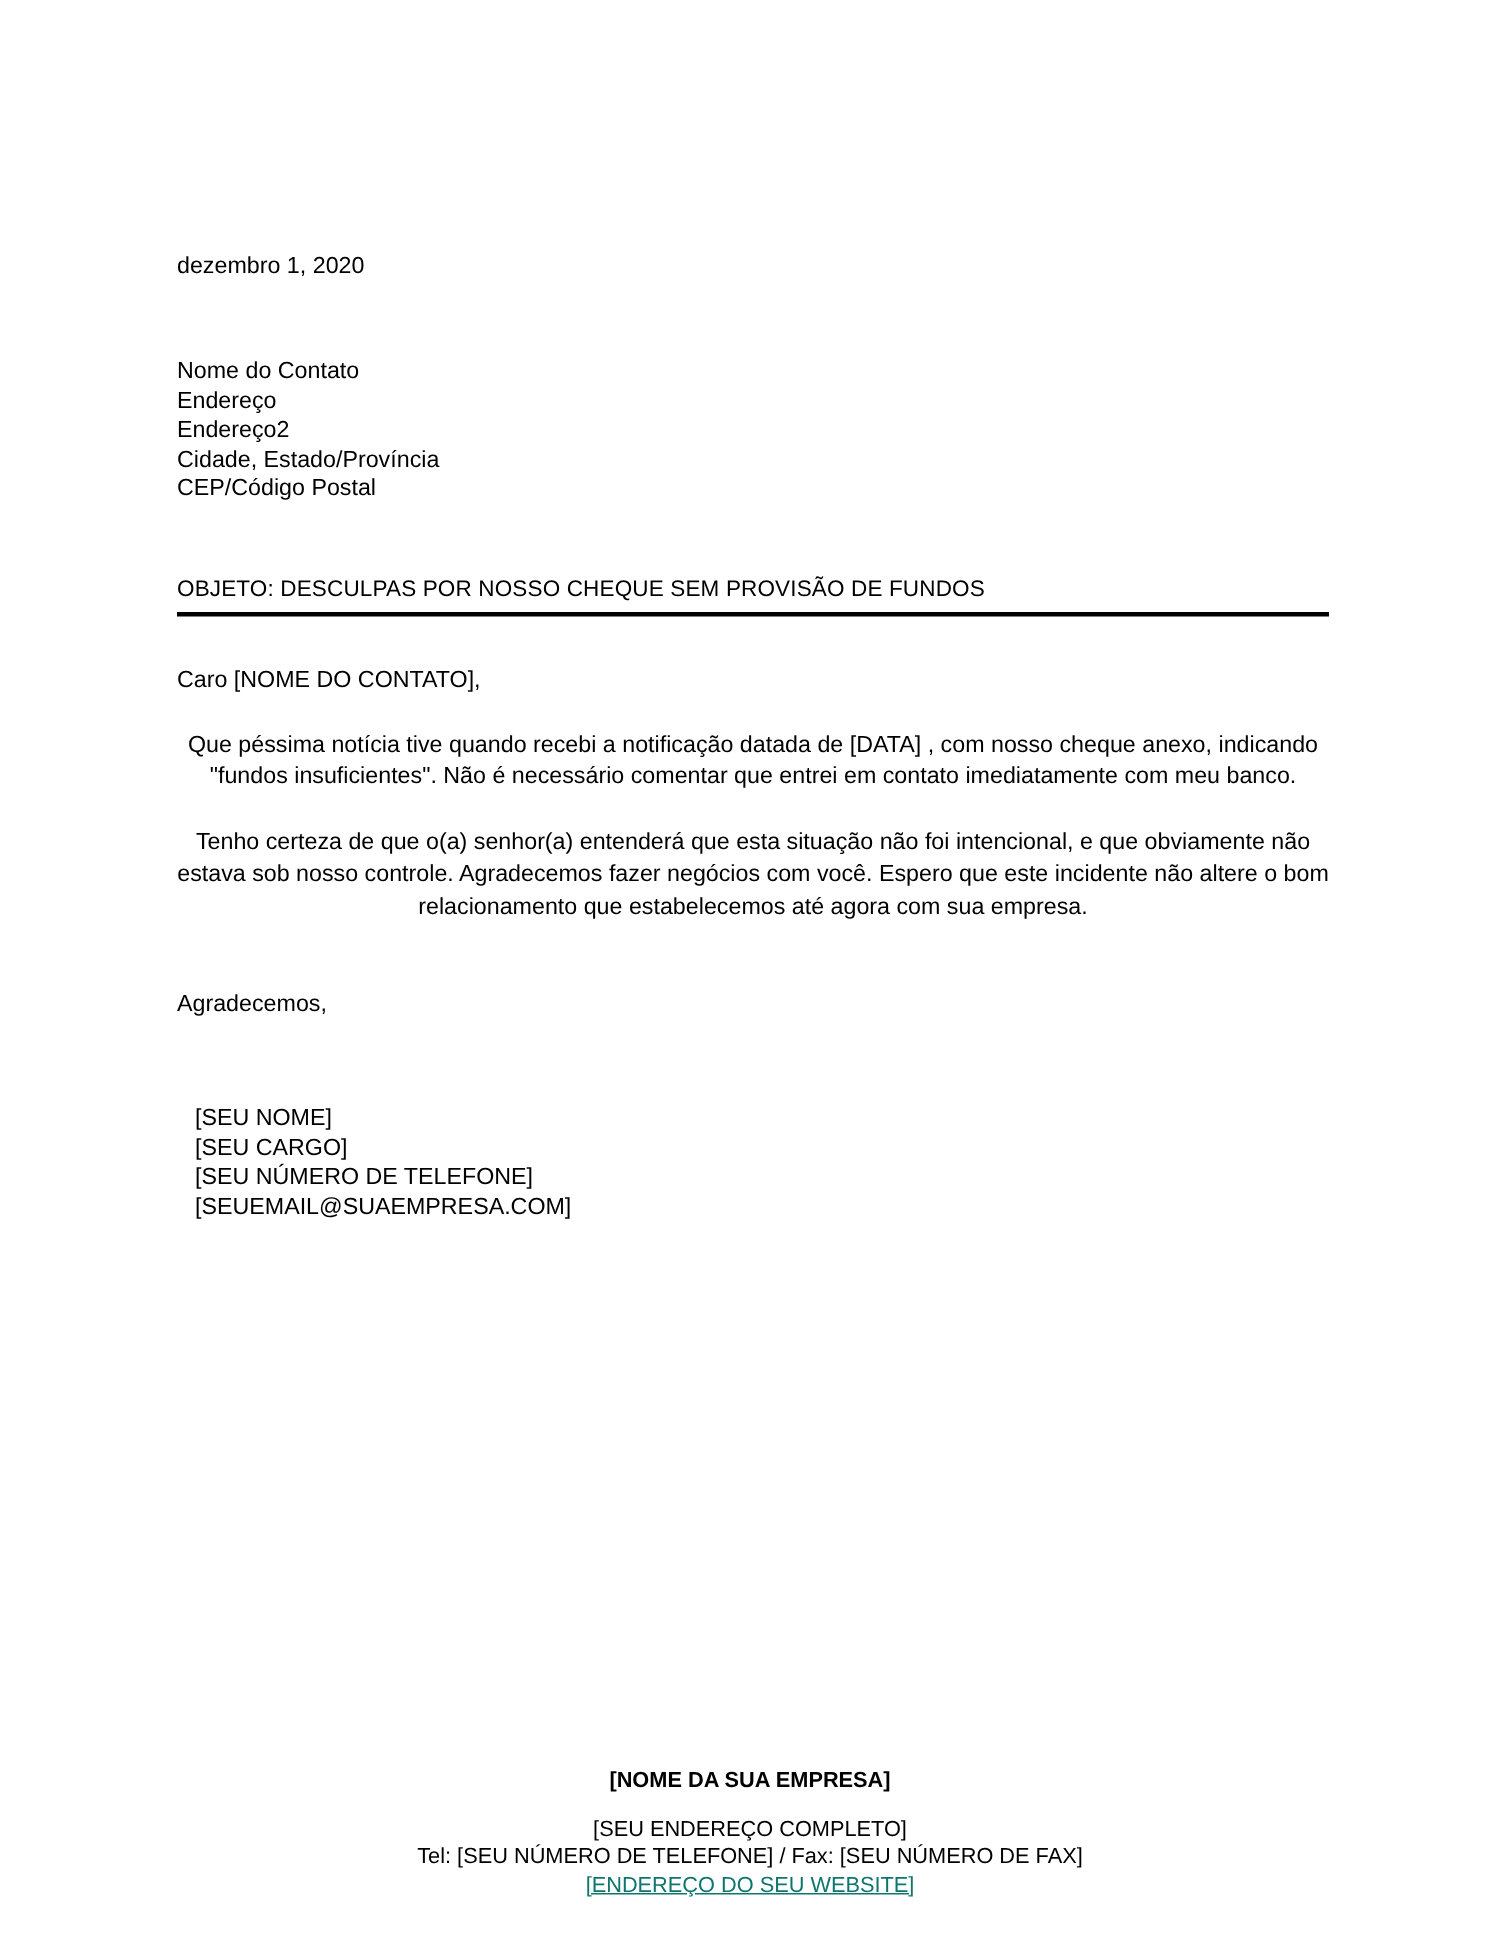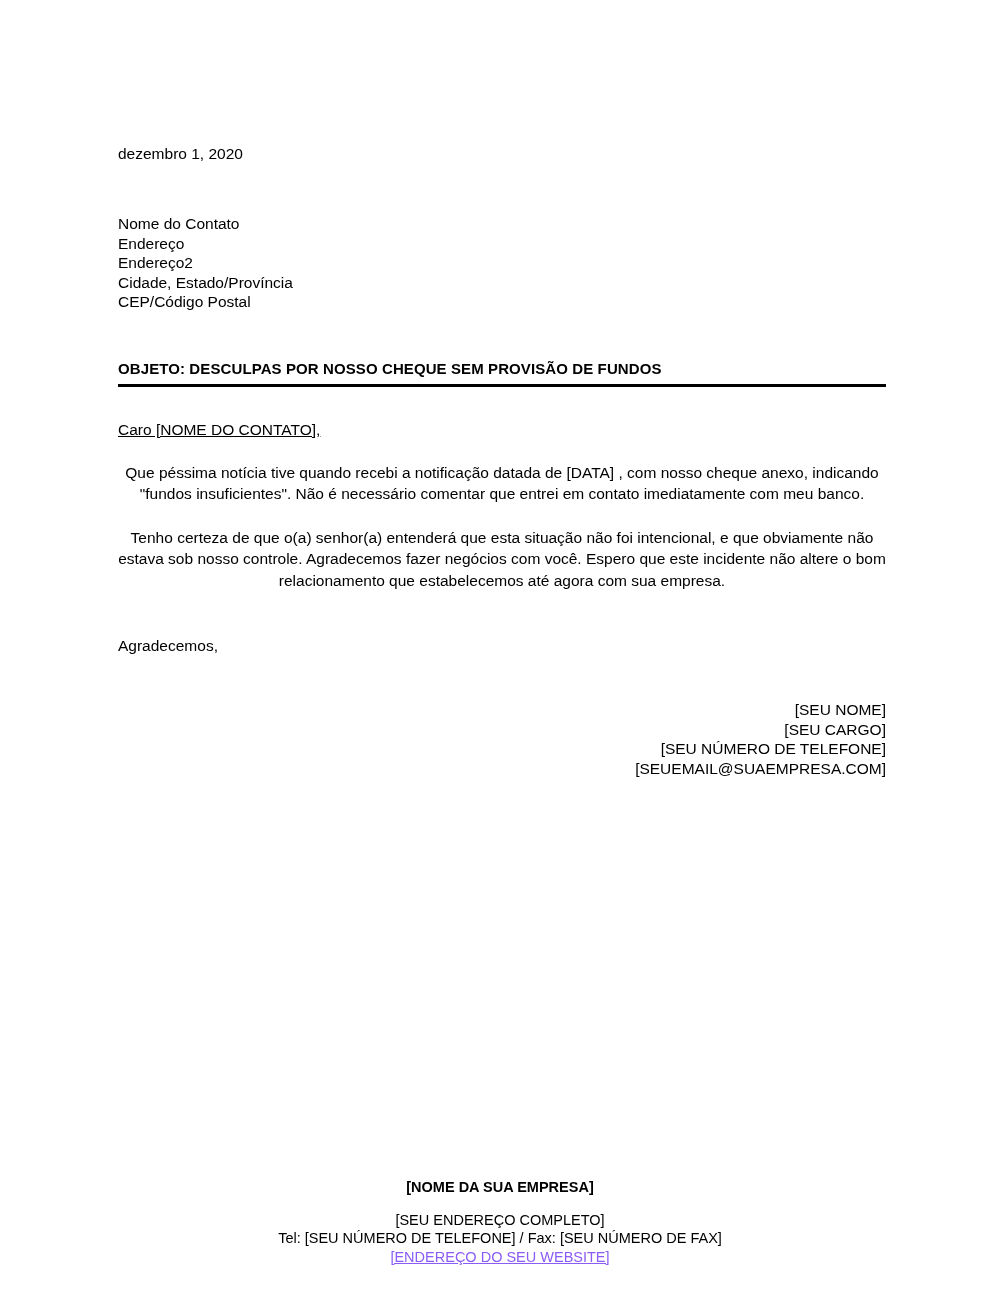--- a/index.html
+++ b/index.html
@@ -22,21 +22,21 @@
     height: 1290px;
     background: #ffffff;
     box-sizing: border-box;
     overflow: hidden;
   }
 
   
   .letter {
     position: absolute;
     left: 118px;
-    top: 144px;
+    top: 168px;
     width: 768px;
   }
 
   .date-line {
     font-size: 15.5px;
     line-height: 20px;
     margin: 0;
   }
 
   .address-block {
@@ -46,64 +46,62 @@
     font-size: 15.5px;
     line-height: 19.5px;
   }
   .address-block li { margin: 0; }
 
   .spacer-after-date { height: 50px; }
   .spacer-after-address { height: 48px; }
 
   .subject {
     font-size: 15px;
-    font-weight: bold;
+    font-weight: normal;
     letter-spacing: 0.1px;
     margin: 0;
     white-space: nowrap;
   }
 
   .subject-rule {
     width: 768px;
     height: 3px;
     background: #000000;
     margin-top: 7px;
   }
 
   .salutation {
     font-size: 15.5px;
     line-height: 21px;
     margin: 0;
     padding-top: 32px;
-    text-decoration: underline;
   }
 
   .para {
     font-size: 15.5px;
     line-height: 21.5px;
     margin: 0;
     padding-top: 22px;
     text-align: center;
   }
 
   .closing {
     font-size: 15.5px;
     line-height: 21px;
     margin: 0;
     padding-top: 44px;
   }
 
   .signature-block {
-    margin: 0;
+    margin: 12px;
     padding: 0;
     list-style: none;
     font-size: 15.5px;
     line-height: 19.5px;
     padding-top: 44px;
-    text-align: right;
   }
   .signature-block li { margin: 0; }
 
   
   .footer {
     position: absolute;
     left: 0;
     right: 0;
     top: 1164px;
     text-align: center;
@@ -114,21 +112,21 @@
     font-weight: bold;
     margin: 14px;
   }
   .footer-line {
     margin: 0;
   }
   .footer-website {
     margin: 0;
   }
   .footer-website a {
-    color: #8b5cf6;
+    color: #0f766e;
     text-decoration: underline;
   }
 </style>
 </head>
 <body>
 
 <div class="page">
 
   <div class="letter">
 

